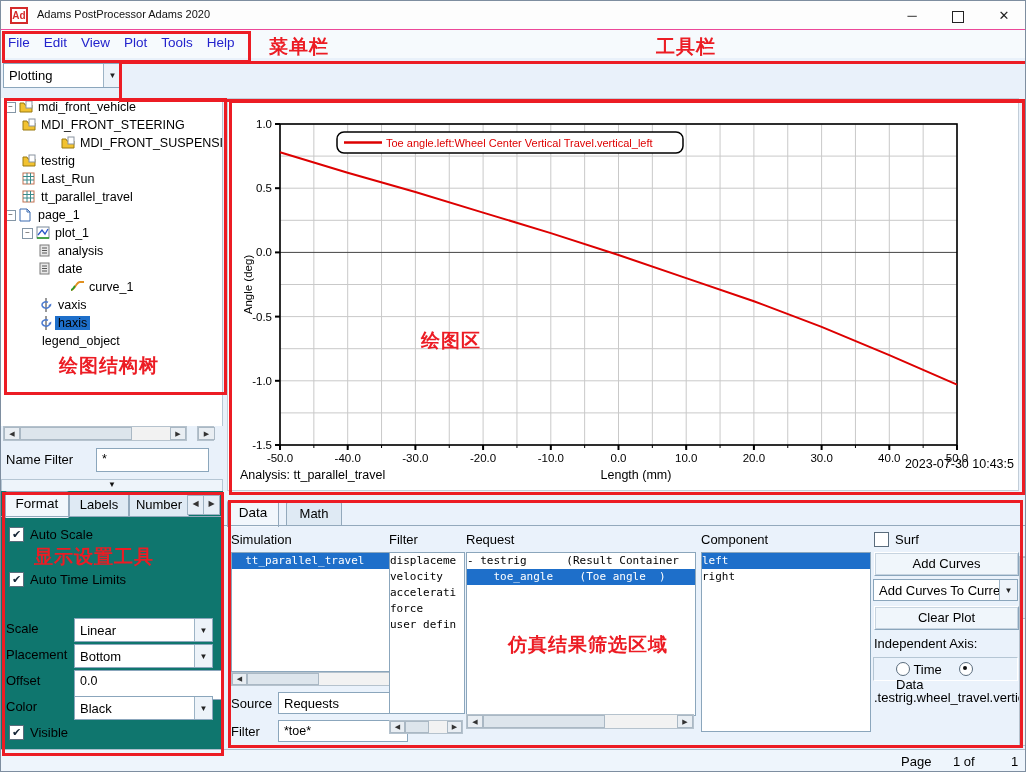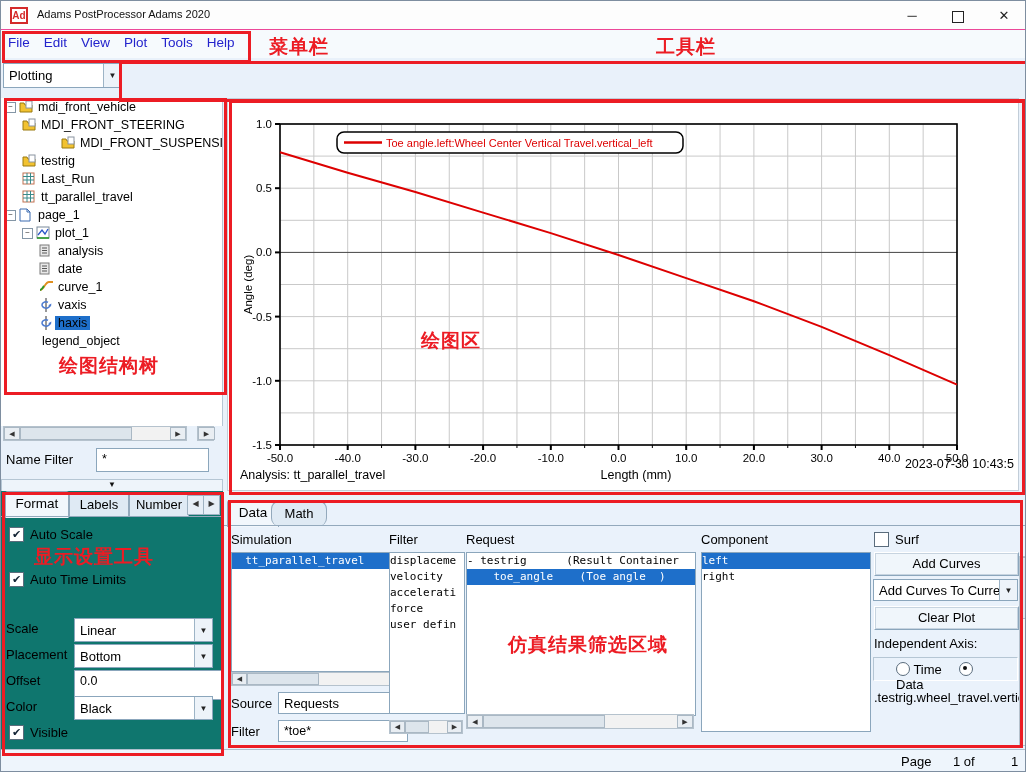--- a/index.html
+++ b/index.html
@@ -353,21 +353,21 @@
       </div>
       <div class="trow" style="padding-left: 38px;">
         <span class="ticon"><svg width="11" height="13">
             <rect x="1" y="1" width="9" height="11" fill="#e8e8e8" stroke="#7a7a7a"></rect>
             <line x1="3" y1="4" x2="8" y2="4" stroke="#555"></line>
             <line x1="3" y1="6.5" x2="8" y2="6.5" stroke="#555"></line>
             <line x1="3" y1="9" x2="8" y2="9" stroke="#555"></line>
           </svg></span>
         <span class="lbl">date</span>
       </div>
-      <div class="trow" style="padding-left: 38px;">
+      <div class="trow" style="padding-left: 38px; margin-left: 31px;">
         <span class="ticon"><svg width="15" height="12">
             <path d="M1 10 C5 10 6 2 10 2 L14 2" stroke="#e09020" stroke-width="1.8" fill="none"></path>
             <path d="M1 10 C3 10 4 7 5 6" stroke="#2b9a2b" stroke-width="1.8" fill="none"></path>
           </svg></span>
         <span class="lbl">curve_1</span>
       </div>
       <div class="trow" style="padding-left: 38px;">
         <span class="ticon"><svg width="14" height="14">
             <line x1="7" y1="0" x2="7" y2="14" stroke="#333"></line>
             <path d="M11 7 A4 3.2 0 1 1 9 4.2" fill="none" stroke="#4a7ad0" stroke-width="1.5"></path>
@@ -553,21 +553,21 @@
         <text x="24" y="185.5" font-size="11.5" text-anchor="middle" font-family="Liberation Sans,sans-serif" transform="rotate(-90 24 185.5)">Angle (deg)</text>
         <text x="408" y="380" text-anchor="middle" fill="#000" font-size="12.5" font-family="Liberation Sans,sans-serif">Length (mm)</text>
         <text x="12" y="380" text-anchor="start" fill="#000" font-size="12.5" font-family="Liberation Sans,sans-serif">Analysis:  tt_parallel_travel</text>
         <text x="786" y="369" text-anchor="end" fill="#000" font-size="12.5" font-family="Liberation Sans,sans-serif">2023-07-30 10:43:5</text>
       </svg>
   </div>
 
   <div class="a bpanel">
     <div id="btabs" style="position:absolute;left:0;top:10px;width:400px;height:25px">
         <div class="tab active" style="left: 4px; width: 50px;">Data</div>
-        <div class="tab" style="left: 48px; width: 54px; border-radius: 8px;">Math</div>
+        <div class="tab" style="left: 63px; width: 54px;">Math</div>
       </div>
     <div class="body">
 
       <div class="collabel" style="left:8px;top:6px">Simulation</div>
       <div class="listbox" style="left:8px;top:26px;width:178px;height:118px" id="simlist">
           <div class="lrow sel">  tt_parallel_travel</div>
         </div>
       <div class="a sb" style="left:8px;top:146px;width:178px;height:14px">
         <div class="ar" style="width:13px">◀</div>
         <div class="track">

